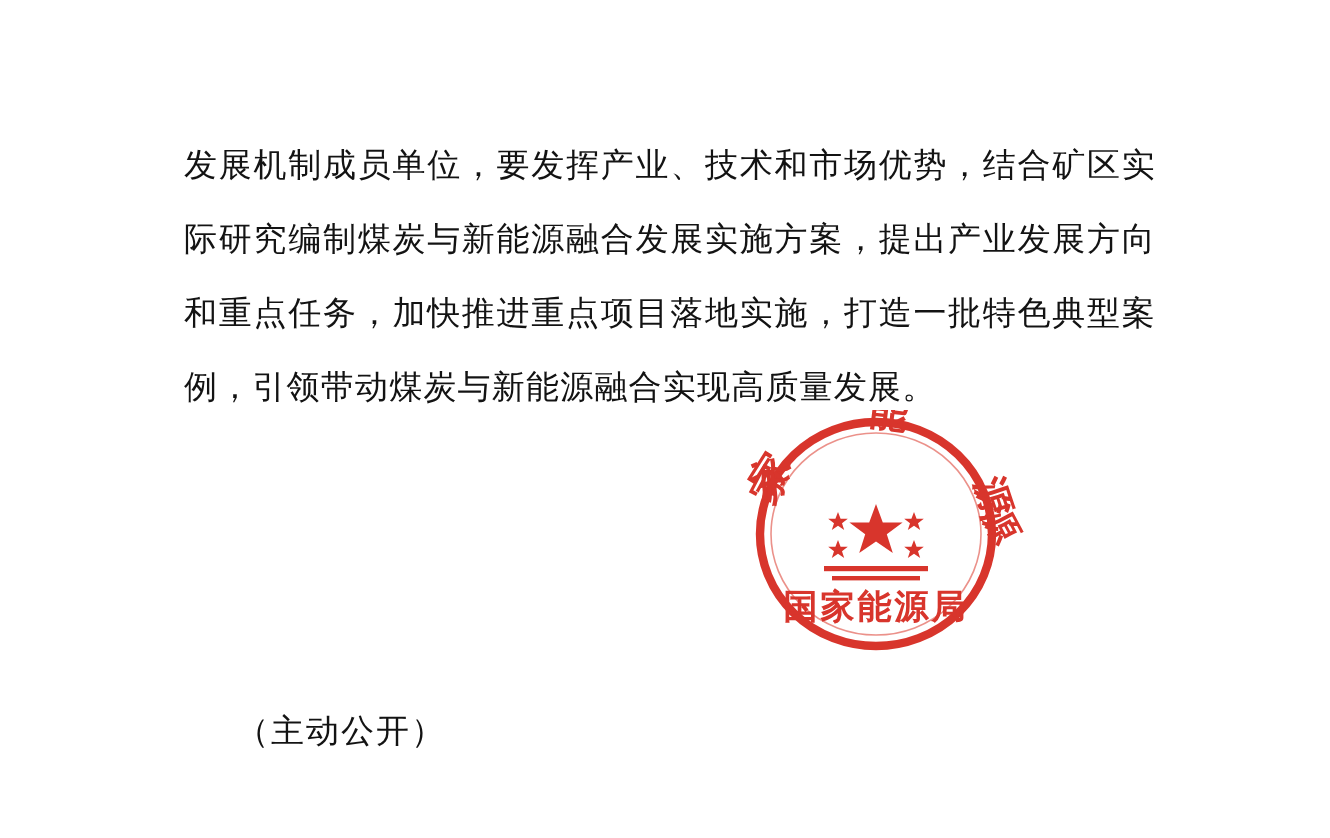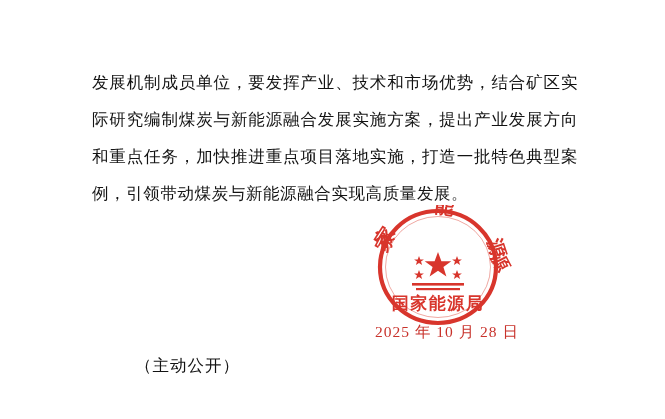--- a/index.html
+++ b/index.html
@@ -62,21 +62,21 @@
     letter-spacing: 1px;
     color: #c8322b;
     font-family: "Liberation Serif", serif;
     white-space: nowrap;
   }
   .date-line .num {
     font-family: "Liberation Serif", serif;
   }
   .open-note {
     position: absolute;
-    left: 135px;
+    left: 118px;
     top: 355px;
     font-size: 16.5px;
     letter-spacing: 1px;
     color: #131313;
   }
 </style>
 </head>
 <body>
 
 <div class="page">
@@ -115,24 +115,16 @@
         </g>
 
         <text x="78" y="104" text-anchor="middle" font-family="Liberation Serif, serif" font-size="17" fill="#d8352c" font-weight="bold" letter-spacing="1.5">国家能源局</text>
 
         <text x="26" y="48" font-family="Liberation Serif, serif" font-size="18" fill="#d8352c" font-weight="bold" transform="rotate(-62 26 48)">家</text>
         <text x="131" y="52" font-family="Liberation Serif, serif" font-size="18" fill="#d8352c" font-weight="bold" transform="rotate(62 131 52)">源</text>
       </svg>
     </div>
   </div>
 
-  <div class="date-line">
-    <span class="num">2025</span>
-    <span>年</span>
-    <span class="num">10</span>
-    <span>月</span>
-    <span class="num">28</span>
-    <span>日</span>
-  </div>
 
   <div class="open-note">（主动公开）</div>
 
 </div>
 
 </body></html>

